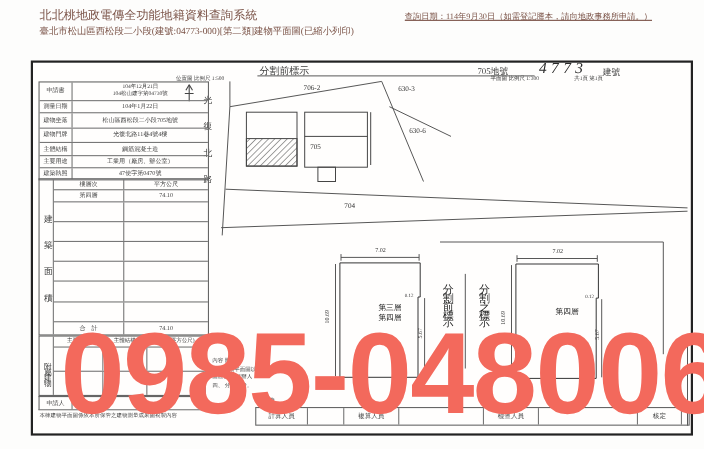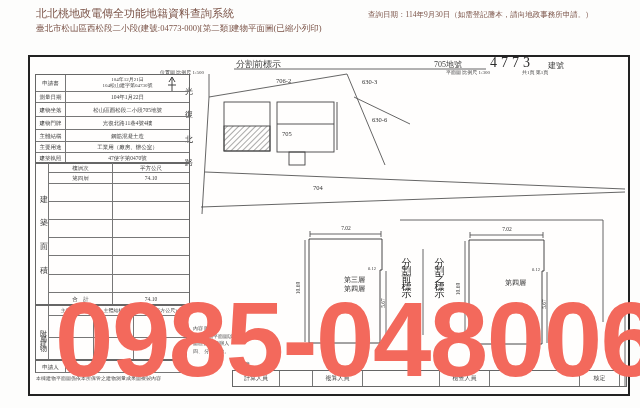--- a/index.html
+++ b/index.html
@@ -27,21 +27,21 @@
              font-weight:bold;font-size:105px;letter-spacing:-1.5px;line-height:1;
              white-space:nowrap;z-index:50;margin-left:28px;}
   .persLab{font-size:6px;display:flex;align-items:center;justify-content:center;}
   .noteLine{font-size:5px;line-height:7.5px;color:#4a4a4a;white-space:nowrap;overflow:hidden;}
   svg{display:block;}
 </style>
 </head>
 <body>
 
 <div class="abs hdr" style="left:36px;top:6px;font-size:11px;">北北桃地政電傳全功能地籍資料查詢系統</div>
-<div class="abs hdr" style="left:368px;top:10px;font-size:7.5px;">查詢日期：114年9月30日（如需登記謄本，請向地政事務所申請。）</div>
+<div class="abs hdr" style="left:368px;top:10px;font-size:7.5px;text-decoration:underline;">查詢日期：114年9月30日（如需登記謄本，請向地政事務所申請。）</div>
 <div class="abs hdr" style="left:36px;top:23px;font-size:8.5px;">臺北市松山區西松段二小段(建號:04773-000)[第二類]建物平面圖(已縮小列印)</div>
 
 <div class="abs sheet">
 
   <svg class="abs" style="left:0;top:0;" width="598" height="337" viewBox="0 0 598 337">
     <defs>
       <pattern id="hatch" width="4" height="4" patternUnits="userSpaceOnUse" patternTransform="rotate(45)">
         <line x1="0" y1="0" x2="0" y2="4" stroke="#555" stroke-width="1"></line>
       </pattern>
     </defs>
@@ -80,21 +80,21 @@
       <line x1="440" y1="178" x2="513" y2="178"></line>
       <line x1="440" y1="175" x2="440" y2="181"></line>
       <line x1="513" y1="175" x2="513" y2="181"></line>
       <line x1="435" y1="184" x2="435" y2="286"></line>
       <line x1="517" y1="215" x2="517" y2="286"></line>
     </g>
   </svg>
 
   <div class="abs" style="left:206px;top:1px;font-size:9px;">分割前標示</div>
   <div class="abs" style="left:404px;top:2px;font-size:8px;">705地號</div>
-  <div class="abs" style="left:460px;top:-2px;font-size:14px;letter-spacing:4px;color:#2b2b2b;">4773</div>
+  <div class="abs" style="left:460px;top:-2px;font-size:14px;letter-spacing:4px;color:#2b2b2b;font-style:italic;">4773</div>
   <div class="abs" style="left:518px;top:3px;font-size:8px;">建號</div>
   <div class="abs tiny" style="left:130px;top:13px;">位置圖 比例尺 1:500</div>
   <div class="abs tiny" style="left:416px;top:13px;">平面圖 比例尺 1:300</div>
   <div class="abs tiny" style="left:492px;top:13px;">共1頁 第1頁</div>
 
   <svg class="abs" style="left:136px;top:18px;" width="12" height="20" viewBox="0 0 12 20">
     <g stroke="#444" stroke-width="1" fill="none">
       <line x1="6" y1="2" x2="6" y2="17"></line>
       <line x1="6" y1="2" x2="3" y2="7"></line>
       <line x1="6" y1="2" x2="9" y2="7"></line>

